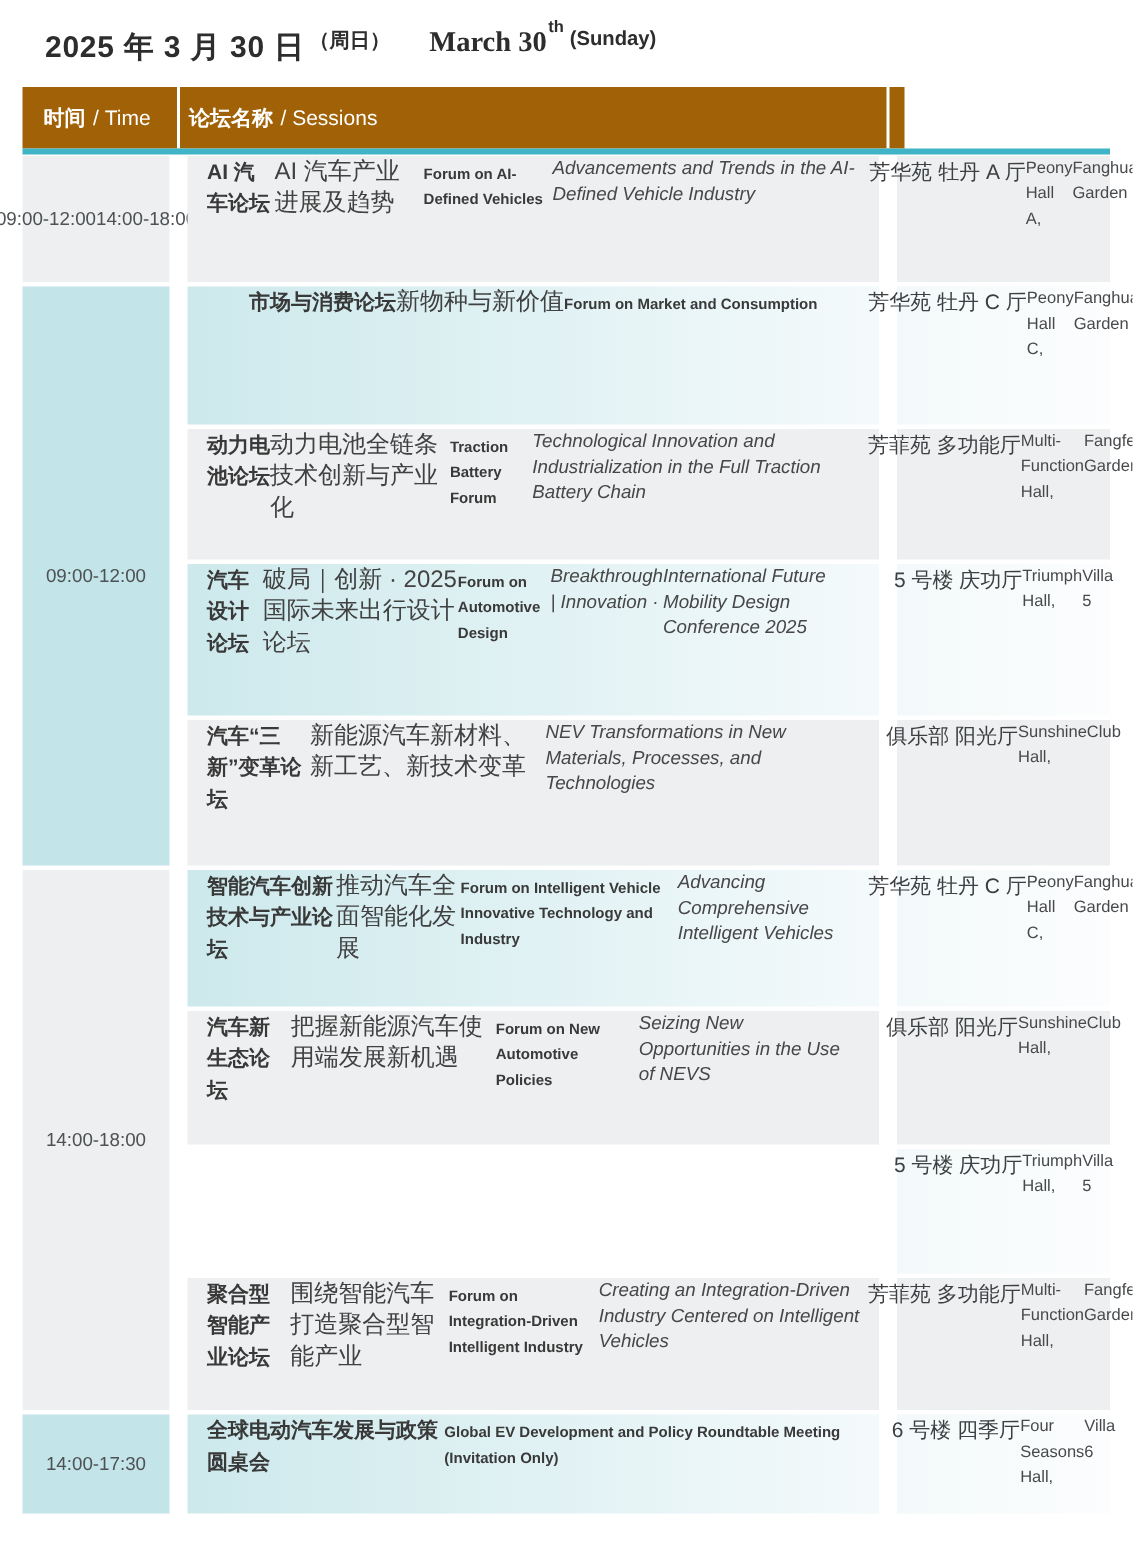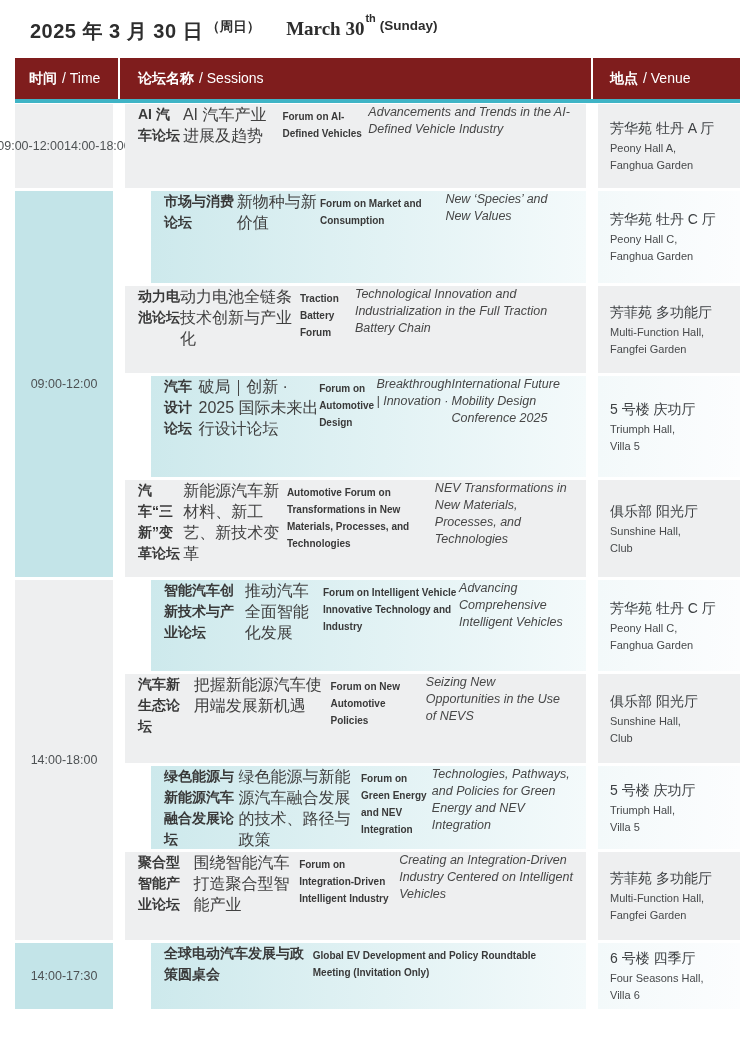--- a/index.html
+++ b/index.html
@@ -14,47 +14,47 @@
     position:absolute;left:30px;top:18px;
     display:flex;align-items:flex-start;white-space:nowrap;color:#2d2d2d;
   }
   .t-cn{font-size:20px;font-weight:bold;letter-spacing:.5px;}
   .t-cn-small{font-size:13.5px;font-weight:bold;margin-left:3px;}
   .t-en{font-size:19px;font-weight:bold;margin-left:26px;font-family:Liberation Serif, serif;}
   .t-sup{font-size:11px;font-weight:bold;vertical-align:super;position:relative;top:-6px;margin-left:1px;}
   .t-en-small{font-size:13.5px;font-weight:bold;margin-left:4px;}
   
   .thead{
-    position:absolute;left:15px;top:58px;width:725px;height:41px;
-    background:#7f1d1d;color:#ffffff;
+    position:absolute;left:15px;top:58px;width:588px;height:41px;
+    background:#a16207;color:#ffffff;
   }
   .thead .hlabel{position:absolute;top:0;height:41px;line-height:41px;font-size:14px;white-space:nowrap;}
   .hlabel b{font-weight:bold;}
   .hlabel span{font-weight:normal;margin-left:5px;}
   .h-time{left:14px;}
-  .h-sessions{left:123px;}
+  .h-sessions{left:111px;}
   .h-venue{left:595px;}
   .hsep{position:absolute;top:0;width:2px;height:41px;background:#ffffff;}
   .hsep1{left:103px;}
   .hsep2{left:576px;}
   .accent-line{
     position:absolute;left:15px;top:99px;width:725px;height:4px;background:#3fb4c6;
   }
   
   .grid{
     position:absolute;left:15px;top:104px;width:725px;
     display:grid;
     grid-template-columns:98px 461px 142px;
     grid-template-rows:84px 92px 87px 101px 97px 91px 89px 83px 88px 66px;
     column-gap:12px;row-gap:3px;
   }
   .cell{min-width:0;}
   .bg-gray{background:#eeeff0;}
   .bg-teal{background:#c3e4e8;}
-  .bg-grad{background:linear-gradient(to right,#cde9ec,#f4fafb);margin-left:26px;}
+  .bg-grad{background:linear-gradient(to right,#cde9ec,#f4fafb);}
   .bg-pale{background:linear-gradient(to right,#f3f9fa,#fcfdfe);}
   
   .time-cell{
     grid-column:1;display:flex;flex-direction:row;justify-content:center;align-items:center;
     font-size:12.5px;color:#4e5254;
   }
   .time-cell .t-line{line-height:21px;white-space:nowrap;}
   .tc1{grid-row:1;}
   .tc2{grid-row:2 / span 4;}
   .tc3{grid-row:6 / span 4;}
@@ -63,21 +63,21 @@
   .session-cell{
     grid-column:2;display:flex;flex-direction:row;justify-content:center;
     padding:0 13px;
   }
   .cn-title{font-size:14px;font-weight:bold;line-height:21px;color:#393939;}
   .cn-sub{font-size:16px;line-height:21px;color:#414141;}
   .en-title{font-size:10px;font-weight:bold;line-height:17px;color:#393939;margin-top:4px;}
   .en-sub{font-size:12.5px;font-style:italic;line-height:17px;color:#474747;}
   
   .venue-cell{
-    grid-column:3;display:flex;flex-direction:column;justify-content:center;
+    grid-column:3;display:flex;justify-content:center;
     padding:0 12px;
   }
   .v-cn{font-size:14px;line-height:20px;color:#3d4043;margin-bottom:2px;white-space:nowrap;}
   .v-en{font-size:11px;line-height:17px;color:#47494b;}
   .r1{grid-row:1;} .r2{grid-row:2;} .r3{grid-row:3;} .r4{grid-row:4;} .r5{grid-row:5;}
   .r6{grid-row:6;} .r7{grid-row:7;} .r8{grid-row:8;} .r9{grid-row:9;} .r10{grid-row:10;}
 </style>
 </head>
 <body>
 
@@ -133,21 +133,20 @@
   <div class="cell venue-cell r1 bg-gray">
     <div class="v-cn">芳华苑 牡丹 A 厅</div>
     <div class="v-en">Peony Hall A,</div>
     <div class="v-en">Fanghua Garden</div>
   </div>
 
   <div class="cell session-cell r2 bg-grad">
     <div class="cn-title">市场与消费论坛</div>
     <div class="cn-sub">新物种与新价值</div>
     <div class="en-title">Forum on Market and Consumption</div>
-    <div class="en-sub">New ‘Species’ and New Values</div>
     <div class="en-sub"></div>
   </div>
   <div class="cell venue-cell r2 bg-pale">
     <div class="v-cn">芳华苑 牡丹 C 厅</div>
     <div class="v-en">Peony Hall C,</div>
     <div class="v-en">Fanghua Garden</div>
   </div>
 
   <div class="cell session-cell r3 bg-gray">
     <div class="cn-title">动力电池论坛</div>
@@ -171,21 +170,20 @@
   </div>
   <div class="cell venue-cell r4 bg-pale">
     <div class="v-cn">5 号楼 庆功厅</div>
     <div class="v-en">Triumph Hall,</div>
     <div class="v-en">Villa 5</div>
   </div>
 
   <div class="cell session-cell r5 bg-gray">
     <div class="cn-title">汽车“三新”变革论坛</div>
     <div class="cn-sub">新能源汽车新材料、新工艺、新技术变革</div>
-    <div class="en-title">Automotive Forum on Transformations in New Materials, Processes, and Technologies</div>
     <div class="en-sub">NEV Transformations in New Materials, Processes, and Technologies</div>
     <div class="en-sub"></div>
   </div>
   <div class="cell venue-cell r5 bg-gray">
     <div class="v-cn">俱乐部 阳光厅</div>
     <div class="v-en">Sunshine Hall,</div>
     <div class="v-en">Club</div>
   </div>
 
   <div class="cell session-cell r6 bg-grad">
@@ -207,27 +205,20 @@
     <div class="en-title">Forum on New Automotive Policies</div>
     <div class="en-sub">Seizing New Opportunities in the Use of NEVS</div>
     <div class="en-sub"></div>
   </div>
   <div class="cell venue-cell r7 bg-gray">
     <div class="v-cn">俱乐部 阳光厅</div>
     <div class="v-en">Sunshine Hall,</div>
     <div class="v-en">Club</div>
   </div>
 
-  <div class="cell session-cell r8 bg-grad">
-    <div class="cn-title">绿色能源与新能源汽车融合发展论坛</div>
-    <div class="cn-sub">绿色能源与新能源汽车融合发展的技术、路径与政策</div>
-    <div class="en-title">Forum on Green Energy and NEV Integration</div>
-    <div class="en-sub">Technologies, Pathways, and Policies for Green Energy and NEV Integration</div>
-    <div class="en-sub"></div>
-  </div>
   <div class="cell venue-cell r8 bg-pale">
     <div class="v-cn">5 号楼 庆功厅</div>
     <div class="v-en">Triumph Hall,</div>
     <div class="v-en">Villa 5</div>
   </div>
 
   <div class="cell session-cell r9 bg-gray">
     <div class="cn-title">聚合型智能产业论坛</div>
     <div class="cn-sub">围绕智能汽车打造聚合型智能产业</div>
     <div class="en-title">Forum on Integration-Driven Intelligent Industry</div>

